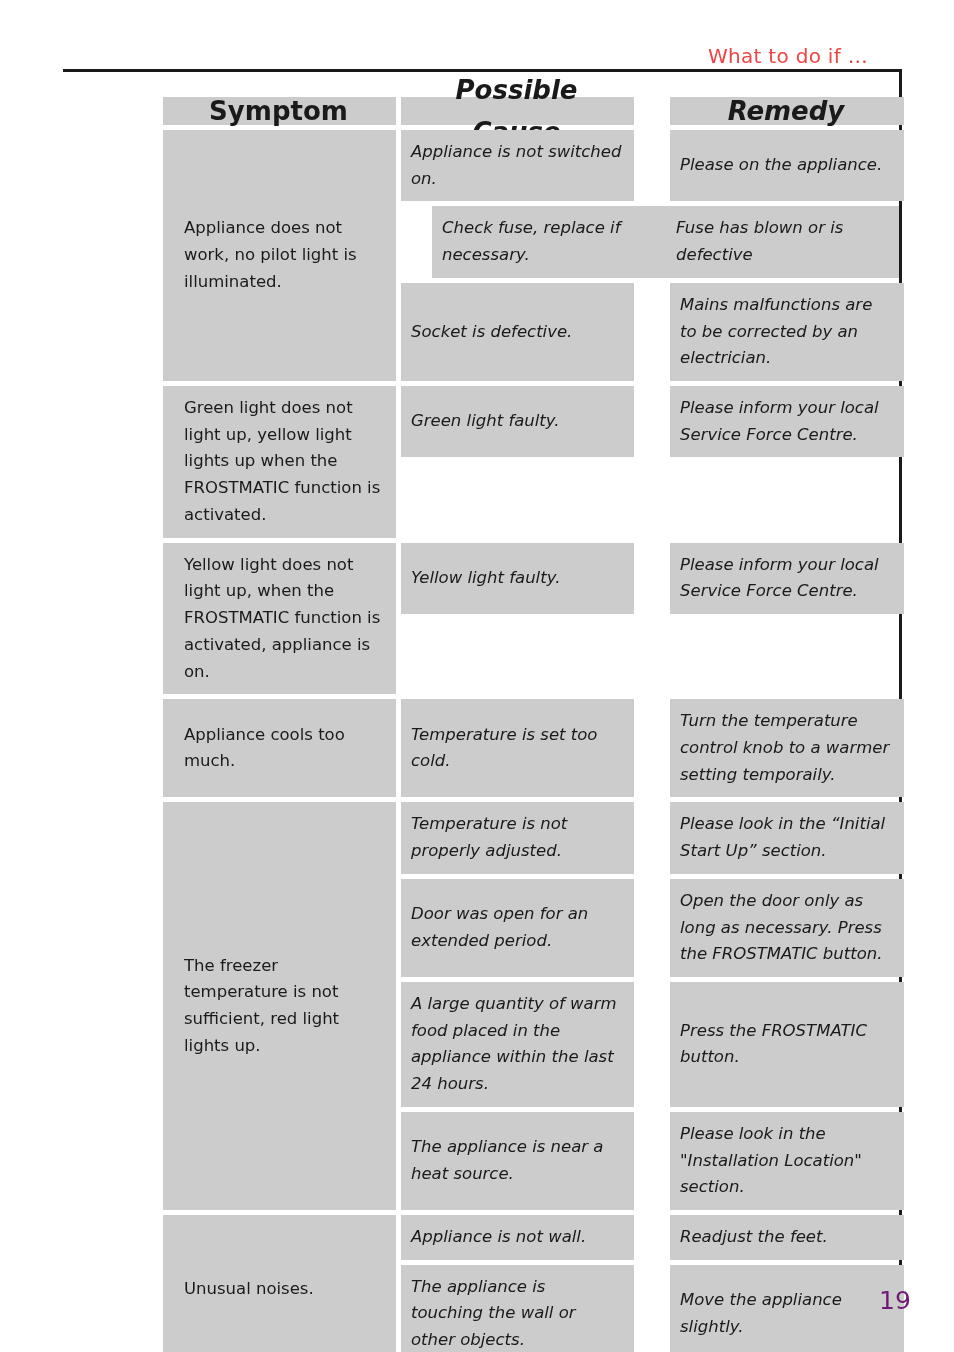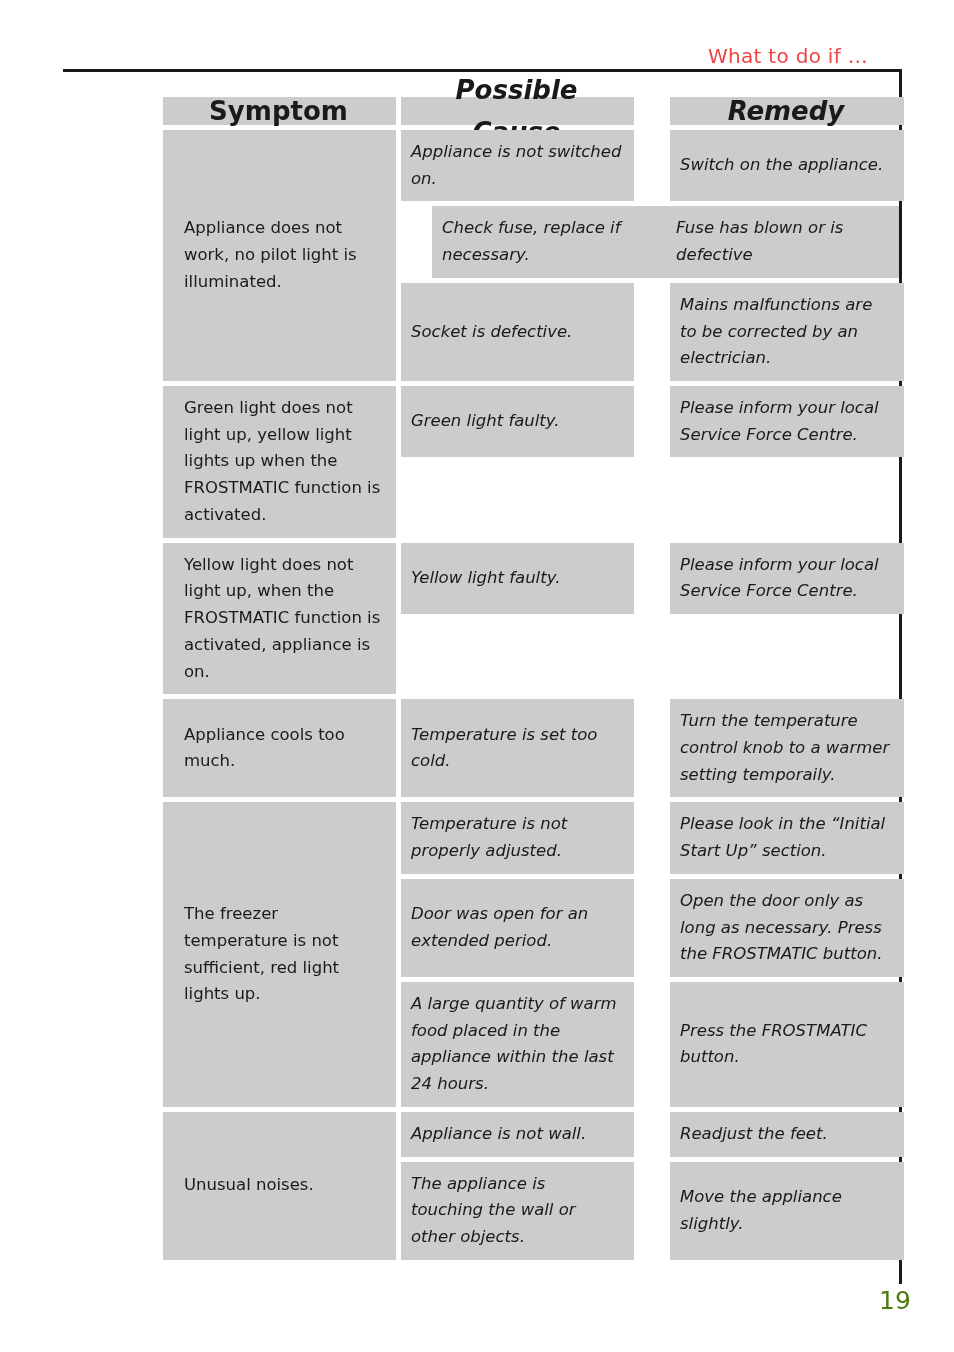--- a/index.html
+++ b/index.html
@@ -42,21 +42,21 @@
     height: 1215px;
     background: #1a1a1a;
   }
 
   
   .page-number {
     position: absolute;
     left: 879px;
     top: 1286px;
     font-size: 25px;
-    color: #4d7c0f;
+    color: #701a75;
   }
 
   
   .table {
     position: absolute;
     left: 163px;
     top: 97px;
     width: 705px;
   }
   .group {
@@ -140,21 +140,21 @@
       <div class="group">
         <div class="cell col-symptom symptom-cell">
           <span class="txt">Appliance does not work, no pilot light is illuminated.</span>
         </div>
         <div class="pairs">
           <div class="pair">
             <div class="cell col-cause">
               <span>Appliance is not switched on.</span>
             </div>
             <div class="cell col-remedy">
-              <span>Switch on the appliance.</span>
+              <span>Please on the appliance.</span>
             </div>
           </div>
           <div class="pair">
             <div class="cell col-remedy">
               <span>Check fuse, replace if necessary.</span>
             </div>
             <div class="cell col-cause">
               <span>Fuse has blown or is defective</span>
             </div>
           </div>
@@ -235,20 +235,28 @@
             </div>
           </div>
           <div class="pair">
             <div class="cell col-cause">
               <span>A large quantity of warm food placed in the appliance within the last 24 hours.</span>
             </div>
             <div class="cell col-remedy">
               <span>Press the FROSTMATIC button.</span>
             </div>
           </div>
+          <div class="pair">
+            <div class="cell col-cause">
+              <span>The appliance is near a heat source.</span>
+            </div>
+            <div class="cell col-remedy">
+              <span>Please look in the "Installation Location" section.</span>
+            </div>
+          </div>
         </div>
       </div>
       <div class="group">
         <div class="cell col-symptom symptom-cell">
           <span class="txt">Unusual noises.</span>
         </div>
         <div class="pairs">
           <div class="pair">
             <div class="cell col-cause">
               <span>Appliance is not wall.</span>

